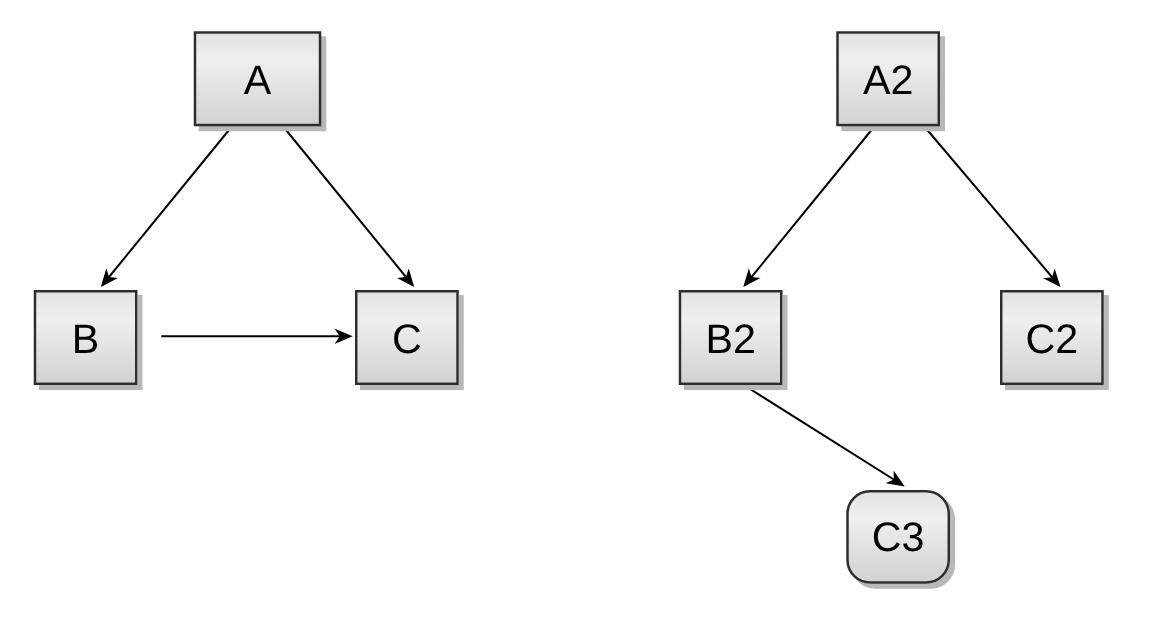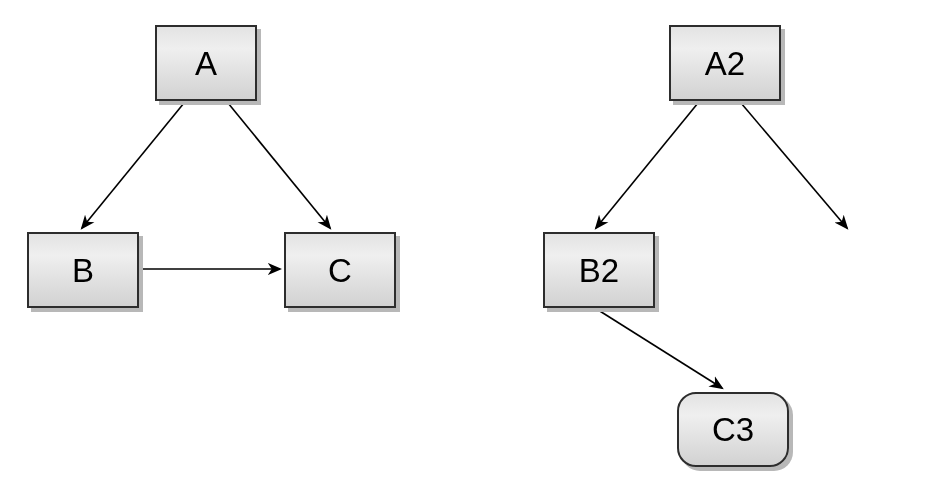--- a/index.html
+++ b/index.html
@@ -20,21 +20,21 @@
   .edge-layer {
     position: absolute;
     left: 0;
     top: 0;
     width: 940px;
     height: 504px;
     pointer-events: none;
   }
   .node {
     position: absolute;
-    width: 112px;
+    width: 83px;
     height: 76px;
     box-sizing: border-box;
     border: 2px solid #2d2d2d;
     background: linear-gradient(to bottom, #e3e3e3 0%, #efefef 30%, #d2d2d2 100%);
     box-shadow: 4px 4px 0 0 #b8b8b8;
     display: flex;
     align-items: center;
     justify-content: center;
   }
   .node-label {
@@ -75,17 +75,20 @@
   <div class="node" style="left:284px; top:232px;">
     <span class="node-label">C</span>
   </div>
 
   <div class="node" style="left:669px; top:25px;">
     <span class="node-label">A2</span>
   </div>
   <div class="node" style="left:543px; top:232px;align-items:center;">
     <span class="node-label">B2</span>
   </div>
+  <div class="node" style="left:800px; top:232px;">
+    <span class="node-label">C2</span>
+  </div>
   <div class="node" style="left:677px; top:392px; height:75px;border-radius:19px;">
     <span class="node-label">C3</span>
   </div>
 
 </div>
 
 </body></html>

